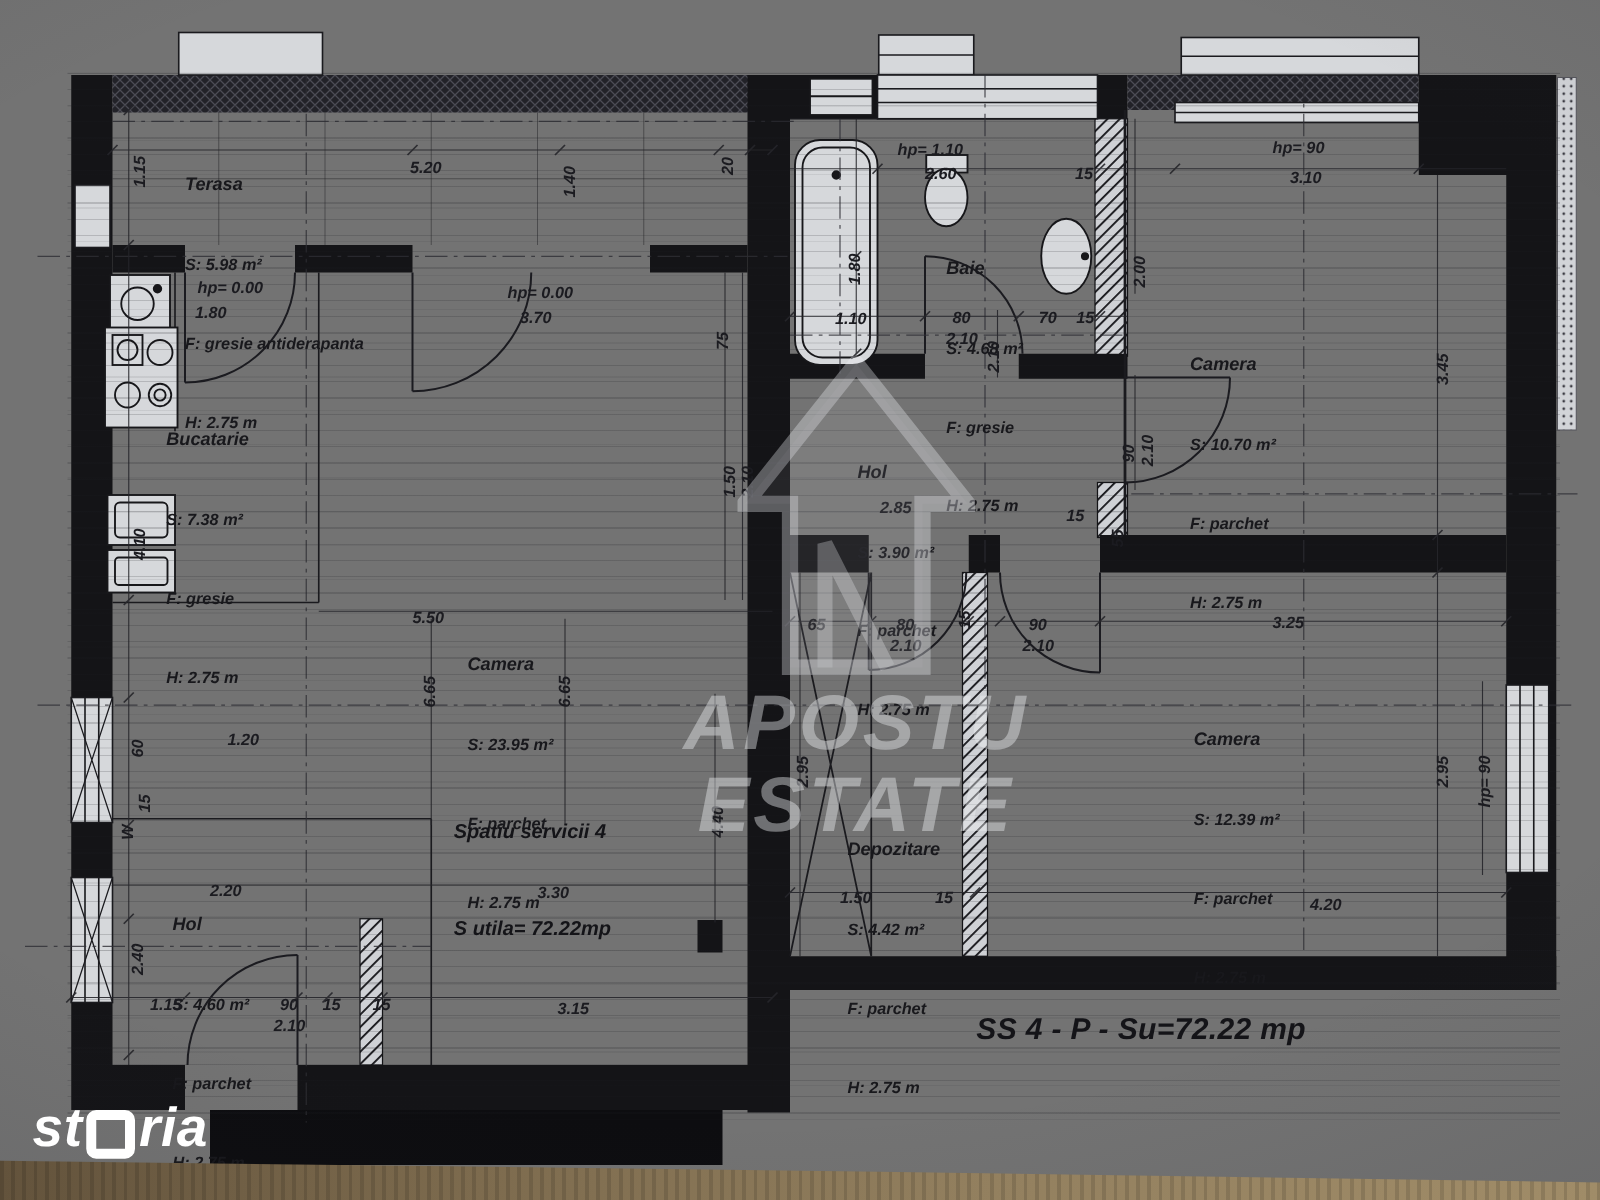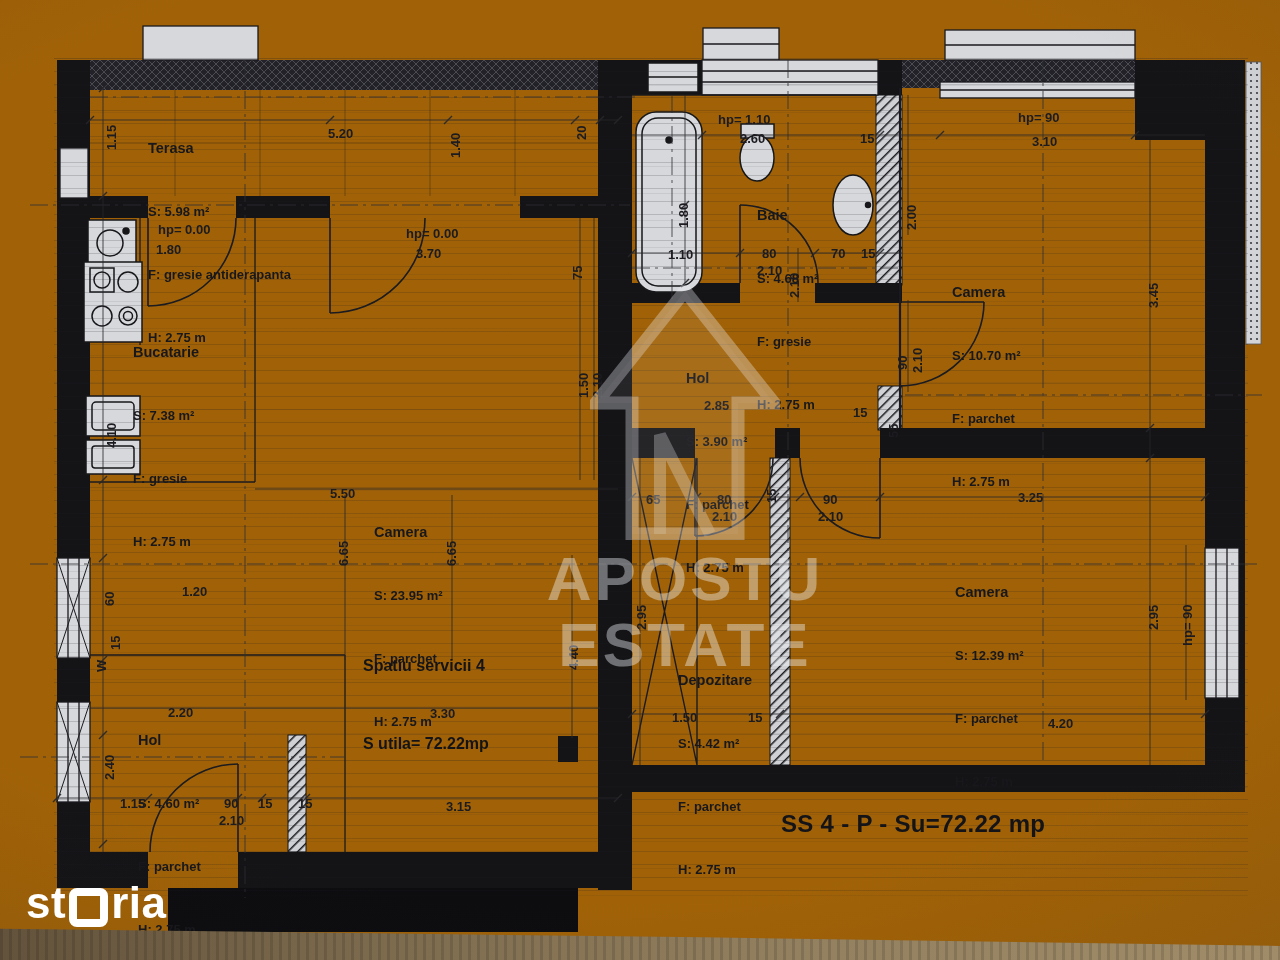--- a/index.html
+++ b/index.html
@@ -1,17 +1,17 @@
 <!DOCTYPE html>
 <html><head>
 <meta charset="utf-8">
 <style>
   html,body{margin:0;padding:0;background:#141416;}
   .photo{position:relative;width:1280px;height:960px;overflow:hidden;
-         background:#a16207;font-family:"Liberation Sans",sans-serif;}
+         background:#737373;font-family:"Liberation Sans",sans-serif;font-style:italic;}
   .plan-svg{position:absolute;left:0;top:0;}
   .scanlines{position:absolute;left:54px;top:58px;width:1194px;height:838px;pointer-events:none;
     background:
       repeating-linear-gradient(180deg, rgba(28,29,34,0.18) 0px, rgba(28,29,34,0.18) 1px, transparent 1px, transparent 13px),
       repeating-linear-gradient(180deg, rgba(28,29,34,0.08) 0px, rgba(28,29,34,0.08) 1px, transparent 1px, transparent 27px);}
   .label-layer{position:absolute;left:0;top:0;width:1280px;height:960px;}
   .room{position:absolute;color:#18181c;line-height:21px;white-space:pre;}
   .rname{font-size:14.5px;font-weight:700;}
   .rprop{font-size:13px;font-weight:600;}
   .unit-label{position:absolute;color:#141418;font-size:16px;font-weight:700;line-height:26px;white-space:pre;}

